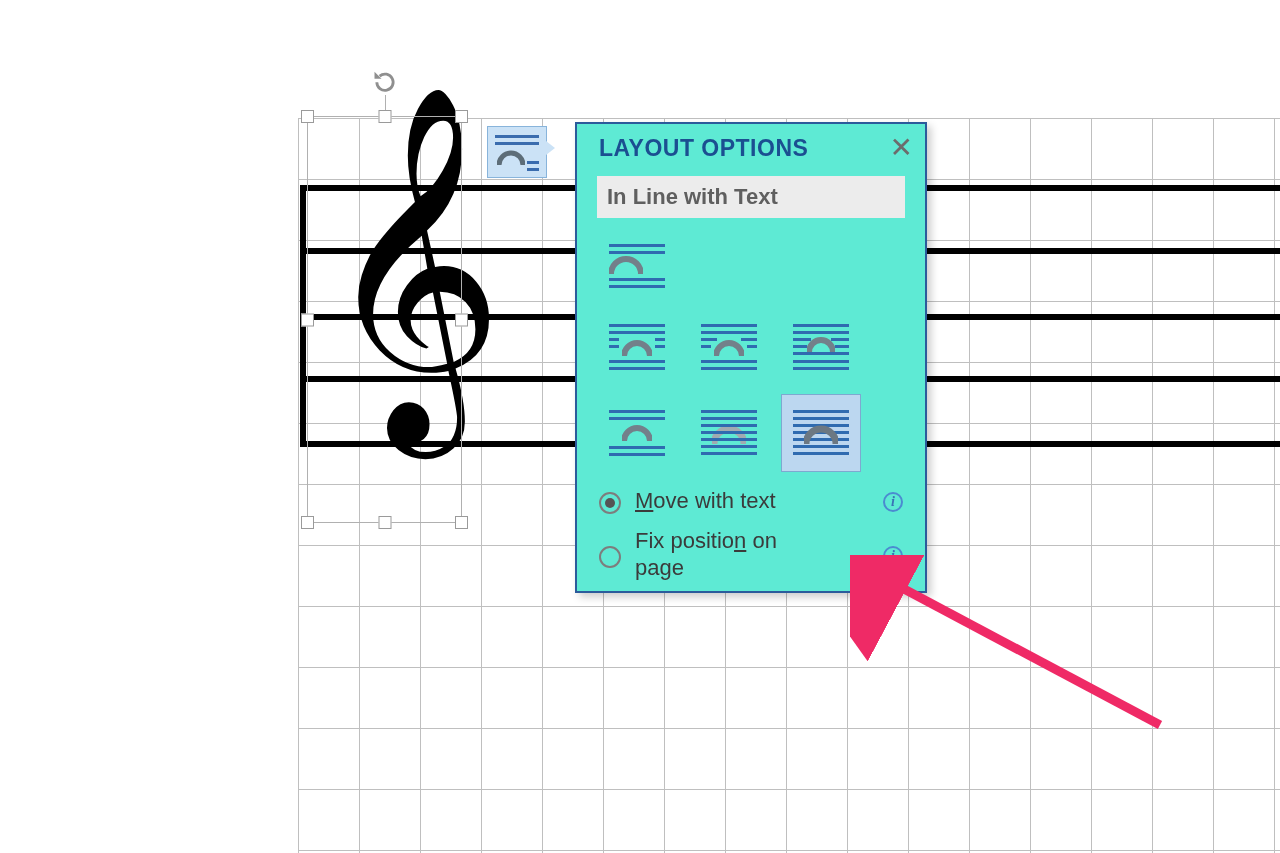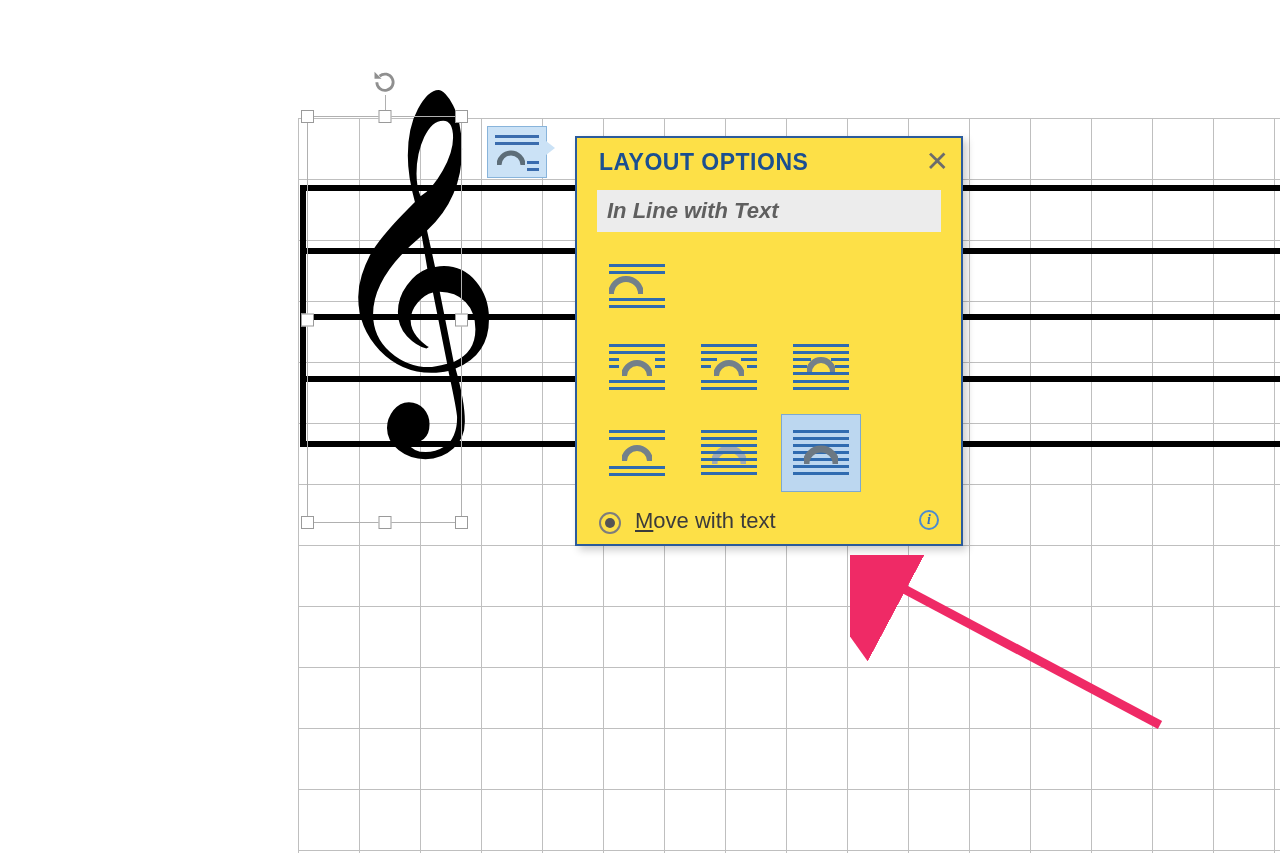--- a/index.html
+++ b/index.html
@@ -113,23 +113,23 @@
   }
   .mini-wrapicon {
     width: 44px; height: 40px; margin: 6px auto 0;
     position: relative;
   }
   .mini-wrapicon .l { position:absolute; left:0; height:3px; background:#3a6cae; }
   
   .flyout {
     position: absolute;
     left: 575px;
-    top: 136px;
-    width: 388px;
-    background: #fde047;
+    top: 122px;
+    width: 352px;
+    background: #5eead4;
     border: 2px solid #2b5b9b;
     box-shadow: 4px 4px 8px rgba(0,0,0,.2);
   }
   .fly-header {
     display: flex;
     align-items: center;
     padding: 10px 12px 8px 22px;
   }
   .fly-title {
     color: #1b4f91;
@@ -139,27 +139,26 @@
   }
   .fly-close {
     margin-left: auto;
     font-size: 28px;
     color: #6c6c6c;
     line-height: 1;
     cursor: pointer;
     user-select: none;
   }
   .section-label {
-    margin: 6px 20px 26px;
+    margin: 6px 20px 20px;
     padding: 8px 10px;
     background: #ececec;
     color: #5f5f5f;
     font-size: 22px;
     font-weight: 600;
-    font-style: italic;
   }
   .opt-grid {
     display: flex;
     flex-wrap: wrap;
     gap: 28px 28px;
     padding: 0 28px 22px;
   }
   .opt {
     width: 64px;
     height: 58px;
@@ -172,21 +171,21 @@
     height: 78px;
     margin: -10px -8px;
     background: #bcd7f0;
     border: 1px solid #7da9d0;
   }
   .opt .wrapico { width: 56px; height: 50px; position: absolute; left:50%; top:50%; transform:translate(-50%,-50%); }
   .wrapico .ln { position:absolute; height:3px; }
   .wrapico .arc { position:absolute; }
   .radio-row {
     display: flex;
-    align-items: flex-start;
+    align-items: center;
     gap: 14px;
     padding: 4px 22px 10px;
     font-size: 22px;
     color: #3b3b3b;
   }
   .radio {
     width: 22px; height: 22px;
     border: 2px solid #7d7d7d;
     border-radius: 50%;
     display: flex; align-items: center; justify-content: center;
@@ -390,20 +389,27 @@
   </div>
 
   <div class="radio-row">
     <div class="radio checked"></div>
     <div class="radio-label">
       <span></span><span class="ul">M</span><span>ove with text</span>
     </div>
     <div class="info">i</div>
   </div>
 
+  <div class="radio-row">
+    <div class="radio"></div>
+    <div class="radio-label">
+      <span>Fix positio</span><span class="ul">n</span><span> on page</span>
+    </div>
+    <div class="info">i</div>
+  </div>
 
 </div>
 
 <svg class="arrow" style="left:850px;top:555px;width:320px;height:180px" viewBox="0 0 320 180">
   <defs>
       <marker id="ah" markerWidth="18" markerHeight="18" refX="4" refY="9" orient="auto">
         <path d="M0 0 L18 9 L0 18 z" fill="#ef2a66"></path>
       </marker>
     </defs>
   <line x1="310" y1="170" x2="24" y2="18" stroke="#ef2a66" stroke-width="9" marker-end="url(#ah)"></line>

